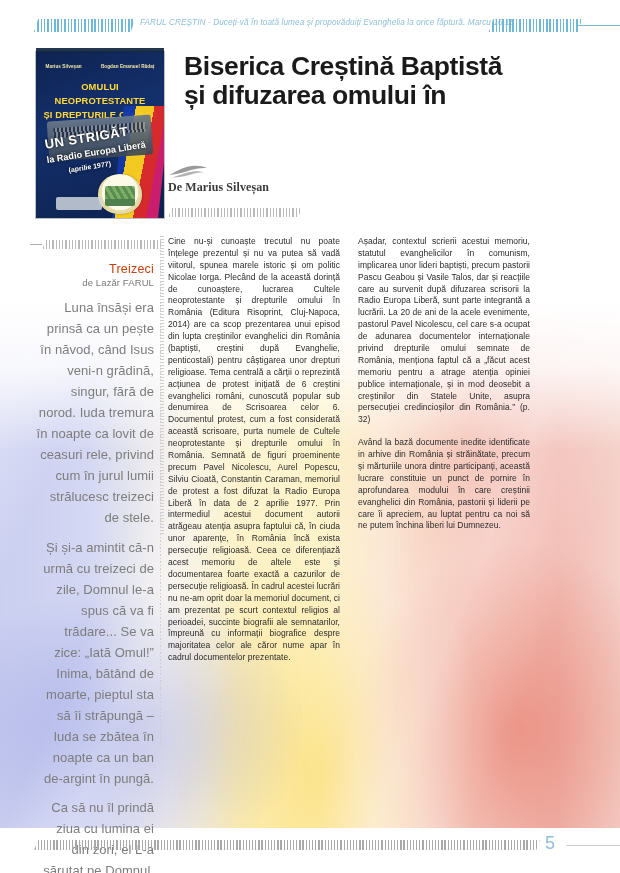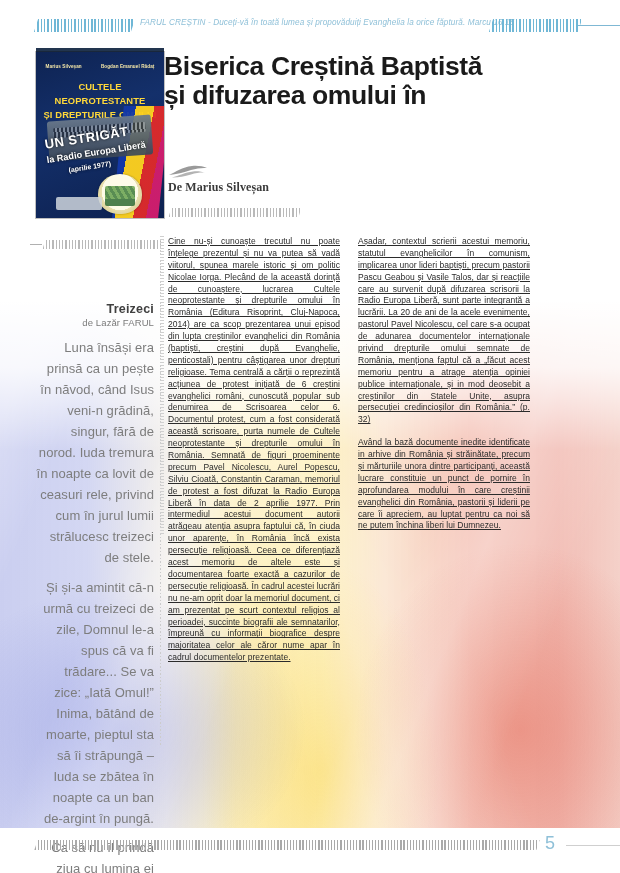--- a/index.html
+++ b/index.html
@@ -149,21 +149,21 @@
       repeating-linear-gradient(60deg,#3d7a3a 0 3px,#66a14e 3px 6px);
     border-radius:2px;opacity:.85;
   }
   .cover-publisher{
     position:absolute;left:20px;bottom:8px;width:46px;height:13px;
     background:#cfd6dd;border-radius:2px;opacity:.85;
   }
 
   
   .headline{
-    position:absolute;left:164px;top:52px;width:420px;
+    position:absolute;left:184px;top:52px;width:420px;
   }
   .h-line{
     font-size:26.5px;font-weight:bold;color:#1a1a1a;
     line-height:1.08;letter-spacing:-.4px;
   }
   .h-big{
     font-size:37px;font-weight:bold;color:#1a1a1a;
     line-height:1.02;letter-spacing:-.8px;margin-top:-1px;
   }
   .swoosh{
@@ -184,21 +184,21 @@
   .sidebar-dash{
     position:absolute;left:30px;top:244px;width:12px;height:1px;background:#b0b0b0;
   }
 
   
   .sidebar{
     position:absolute;left:36px;top:262px;width:118px;
     text-align:right;
   }
   .poem-title{
-    font-size:12.5px;font-weight:bold;color:#404040;letter-spacing:.2px;margin-top:40px;
+    font-size:12.5px;font-weight:normal;color:#c2410c;letter-spacing:.2px;
   }
   .poem-author{
     font-size:9.5px;color:#7a7a7a;margin-top:1px;margin-bottom:9px;letter-spacing:.1px;
   }
   .poem-stanza{
     font-size:13px;color:#7d7d7d;line-height:1.62;margin-bottom:8px;
     letter-spacing:.05px;
   }
   .sidebar-divider{
     position:absolute;left:160px;top:236px;width:4px;height:300px;
@@ -213,21 +213,20 @@
   .cols{
     position:absolute;left:168px;top:236px;width:420px;
     display:flex;gap:18px;
   }
   .col{width:172px;}
   .col p{
     margin:0 0 11px 0;
     font-size:8.5px;line-height:1.40;color:#2b2b2b;
     text-align:justify;
     letter-spacing:.02px;
-    text-decoration:underline;
   }
 
   
   .footer-hatch{
     position:absolute;left:36px;top:840px;width:502px;height:10px;
     background:repeating-linear-gradient(72deg,#a9a9a9 0 1.2px,rgba(255,255,255,0) 1.2px 3.0px);
     transform:skewX(-18deg);
   }
   .page-num{
     position:absolute;left:545px;top:833px;
@@ -254,21 +253,21 @@
     <div class="masthead-rule"></div>
   </div>
 
   <div class="navy-strip"></div>
   <div class="cover">
     <div class="cover-authors">
       <span>Marius Silveșan</span>
       <span>Bogdan Emanuel Rădaț</span>
     </div>
     <div class="cover-title">
-      <div>CULTELE NEOPROTESTANTE</div>
+      <div>OMULUI NEOPROTESTANTE</div>
       <div>ȘI DREPTURILE OMULUI</div>
     </div>
     <div class="cover-flag"></div>
     <div class="cover-radio"></div>
     <div class="cover-strigat">UN STRIGĂT</div>
     <div class="cover-radioeuropa">la Radio Europa Liberă</div>
     <div class="cover-date">(aprilie 1977)</div>
     <div class="cover-seal"></div>
     <div class="cover-publisher"></div>
   </div>

